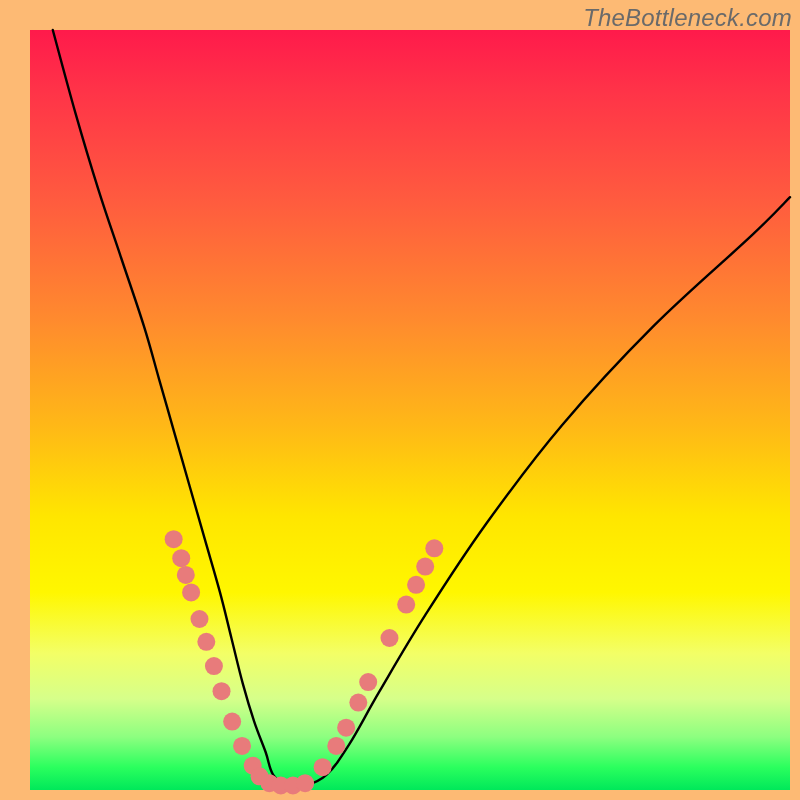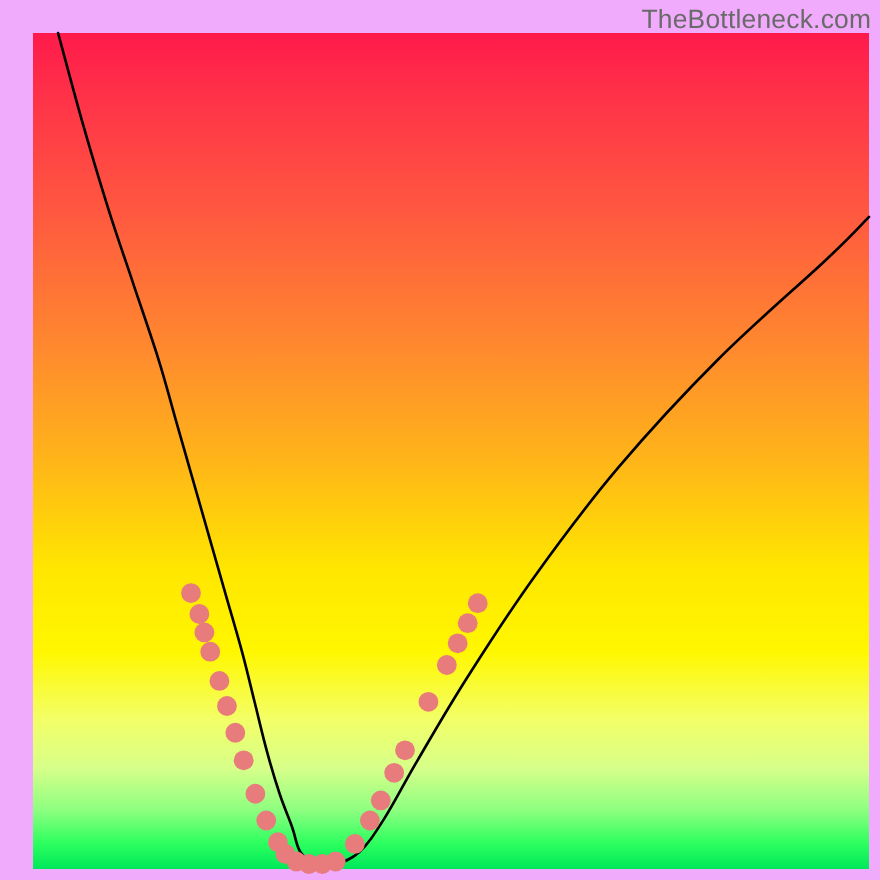--- a/index.html
+++ b/index.html
@@ -8,21 +8,22 @@
     width: 800px;
     height: 800px;
     overflow: hidden;
     font-family: Arial, Helvetica, sans-serif;
     background: #000;
   }
   .frame {
     position: relative;
     width: 800px;
     height: 800px;
-    background: #f0abfc;
+    background: #fdba74;
+    font-style: italic;
   }
   .plot-area {
     position: absolute;
     left: 30px;
     top: 30px;
     width: 760px;
     height: 760px;
     
     background: linear-gradient(to bottom,
       #ff1a4b 0%,

